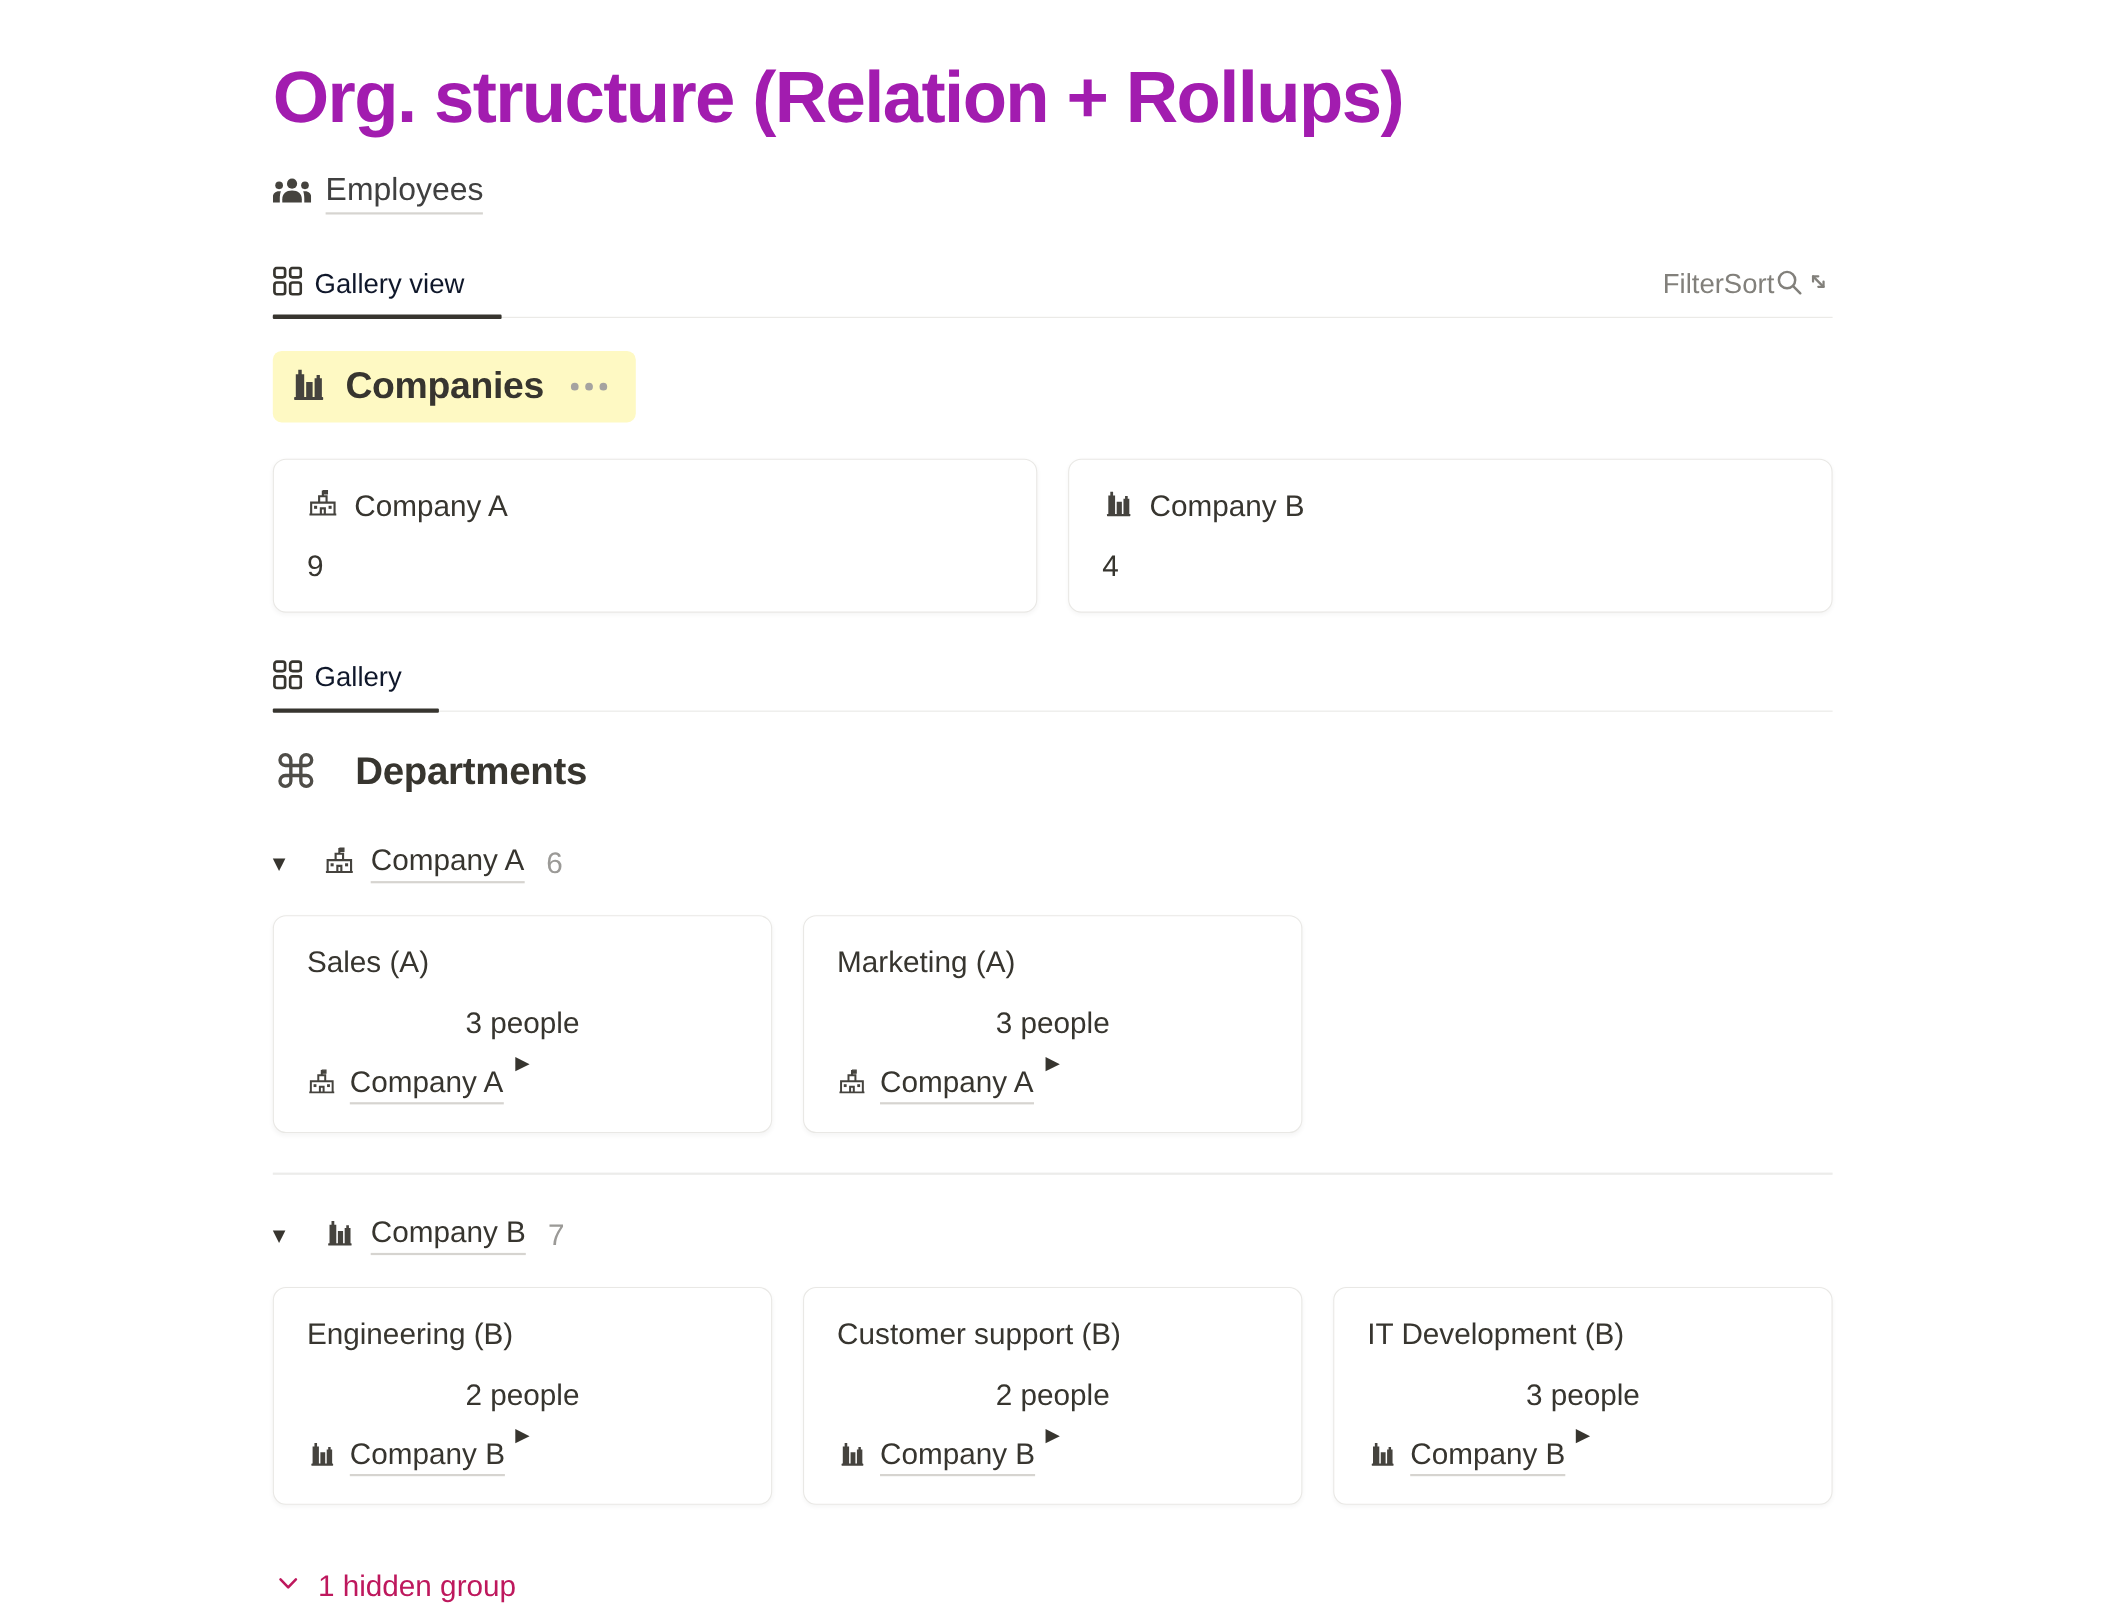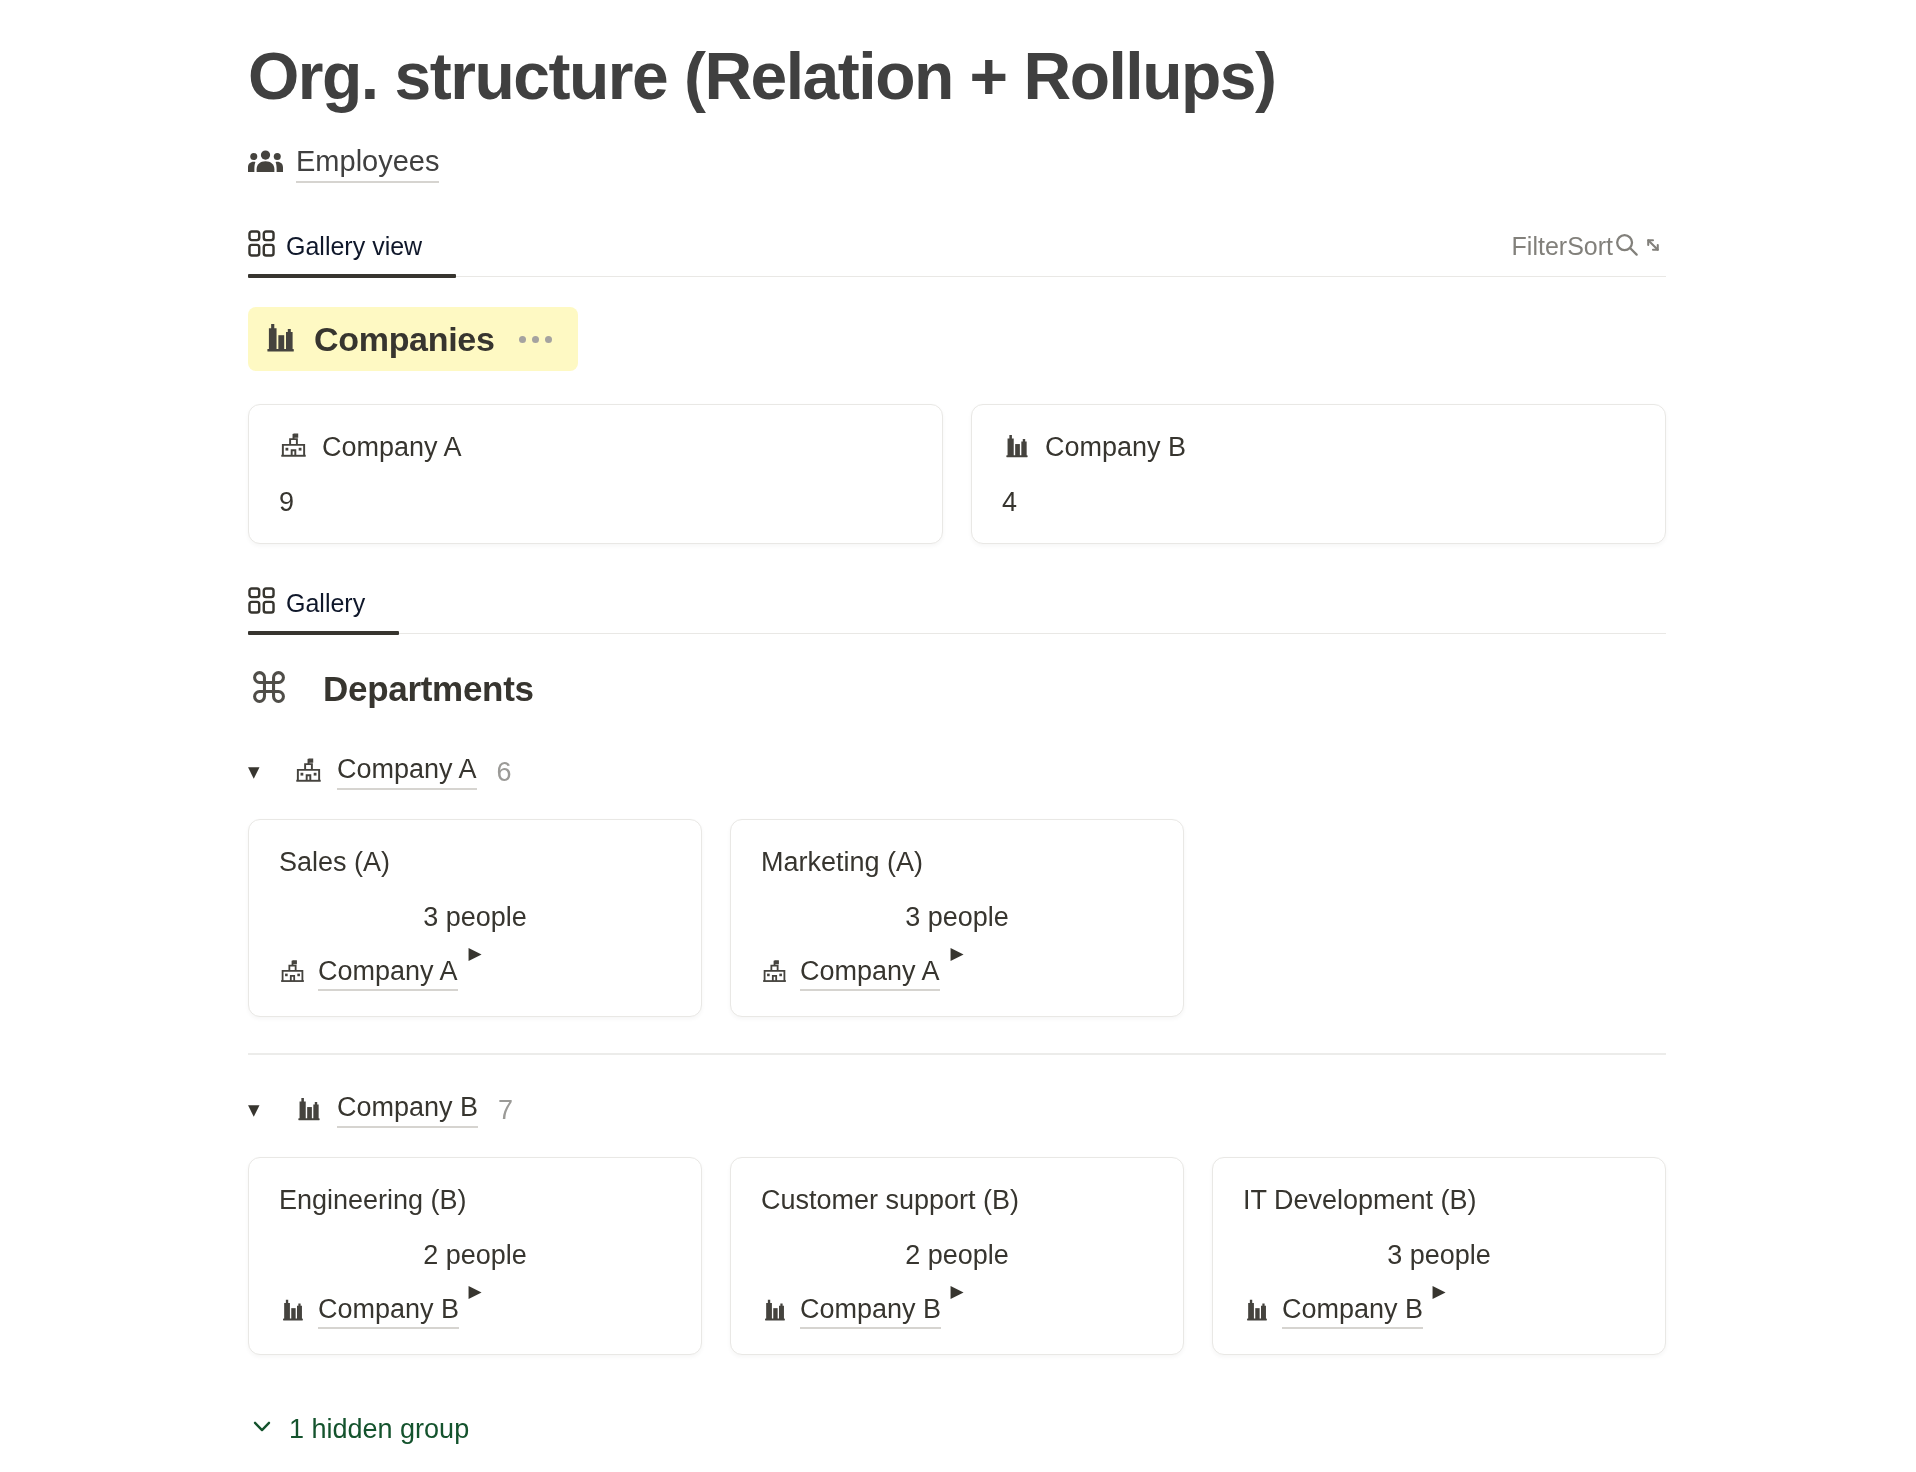--- a/index.html
+++ b/index.html
@@ -7,24 +7,24 @@
   body {
     width: 1916px; height: 1472px;
     font-family: "Liberation Sans", "DejaVu Sans", sans-serif;
     color: #37352f;
     overflow: hidden;
   }
   .content { padding: 0 250px 0 248px; }
 
   
   .page-title {
-    margin-top: 36px;
+    margin-top: 48px;
     font-size: 66px; line-height: 80px;
     font-weight: 700; letter-spacing: -1.5px;
-    color: #404040;
+    color: #a21caf;
   }
 
   
   .db-link-row {
     margin-top: 28px; height: 40px;
     display: flex; align-items: center; gap: 13px;
     width: fit-content;
   }
   .db-link-row .ic { color: #45433e; }
   .db-link {
@@ -120,21 +120,21 @@
   }
   .group-count { margin-left: 20px; font-size: 27px; color: #9b9a97; }
 
   .divider { margin-top: 36px; height: 2px; background: #ececea; }
   .group-row.second-group { margin-top: 34px; }
 
   
   .hidden-group-row {
     margin-top: 52px; height: 44px;
     display: flex; align-items: center; gap: 13px;
-    color: #14532d; font-size: 27px;
+    color: #be185d; font-size: 27px;
     width: fit-content; cursor: pointer;
   }
 
   .ic { display: inline-block; flex: none; }
   svg.defs { position: absolute; width: 0; height: 0; }
 </style>
 </head>
 <body>
 
 <svg class="defs" aria-hidden="true">

